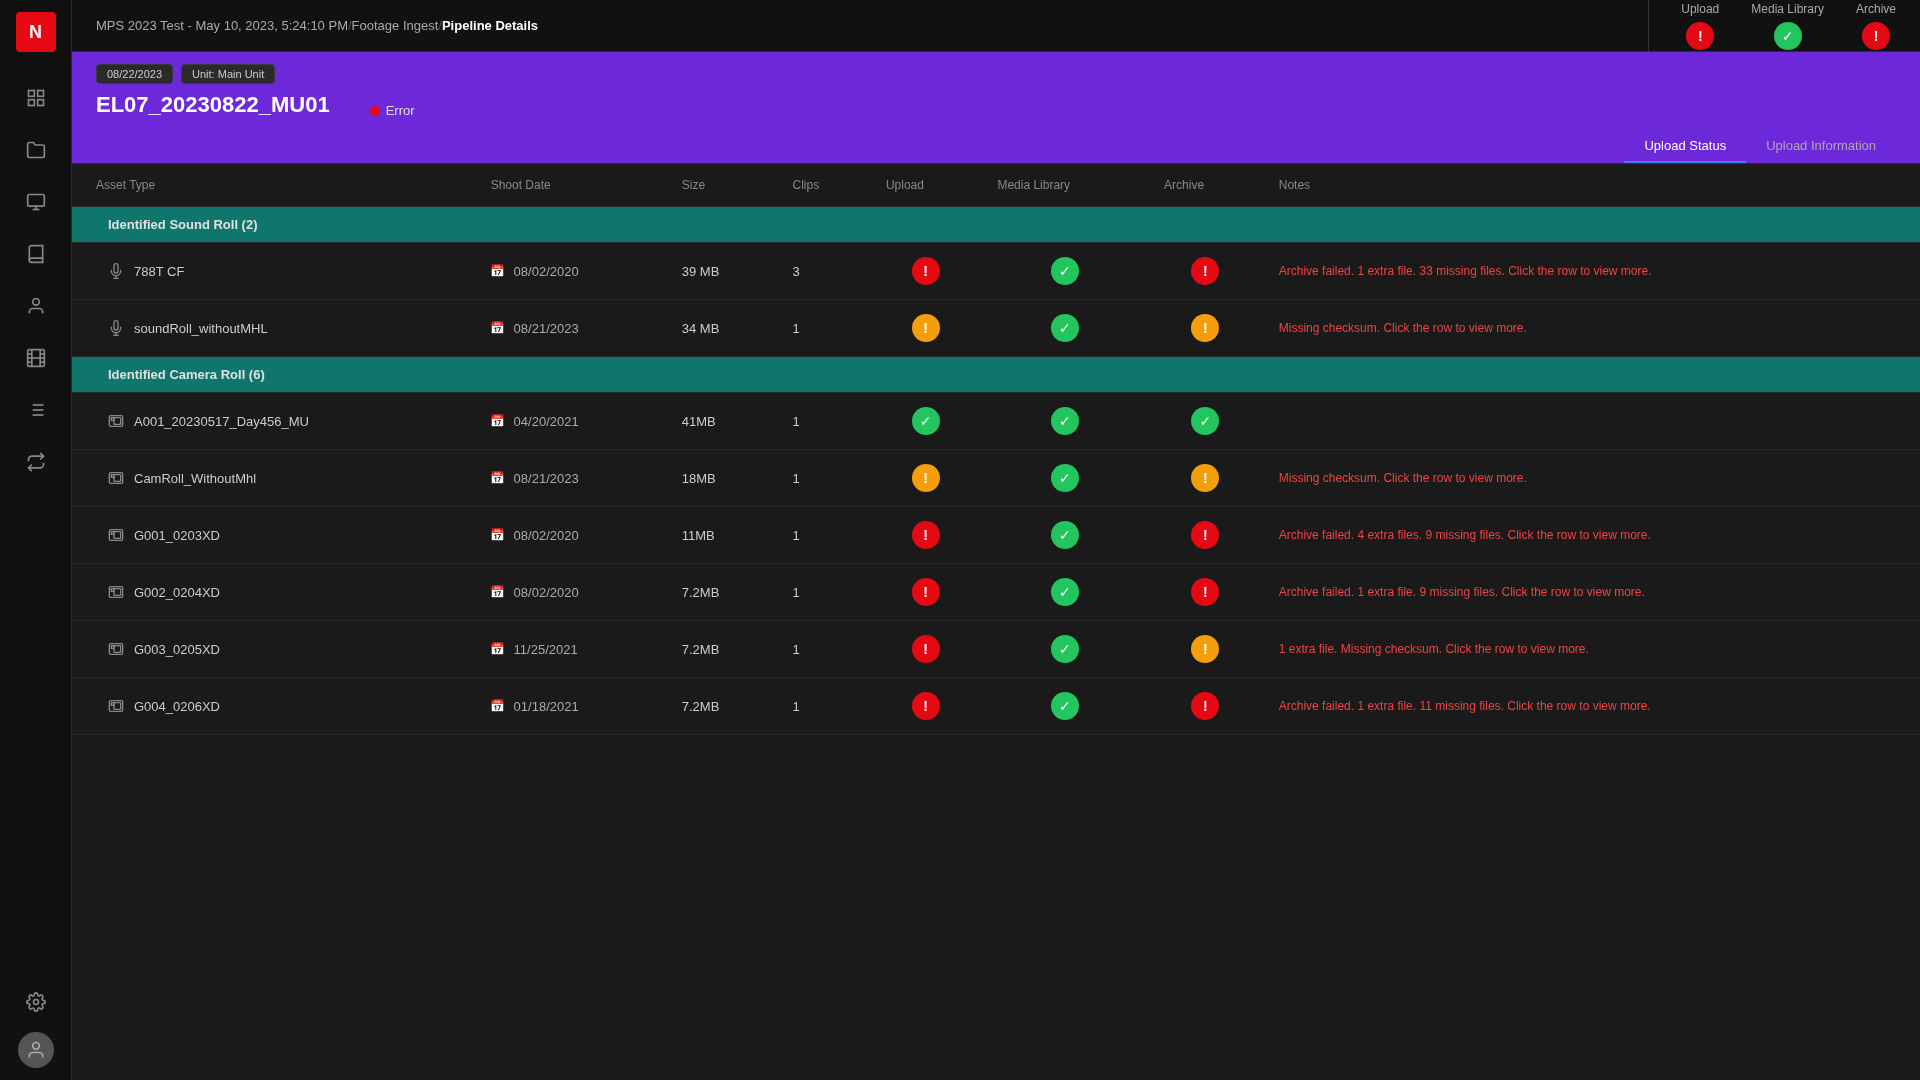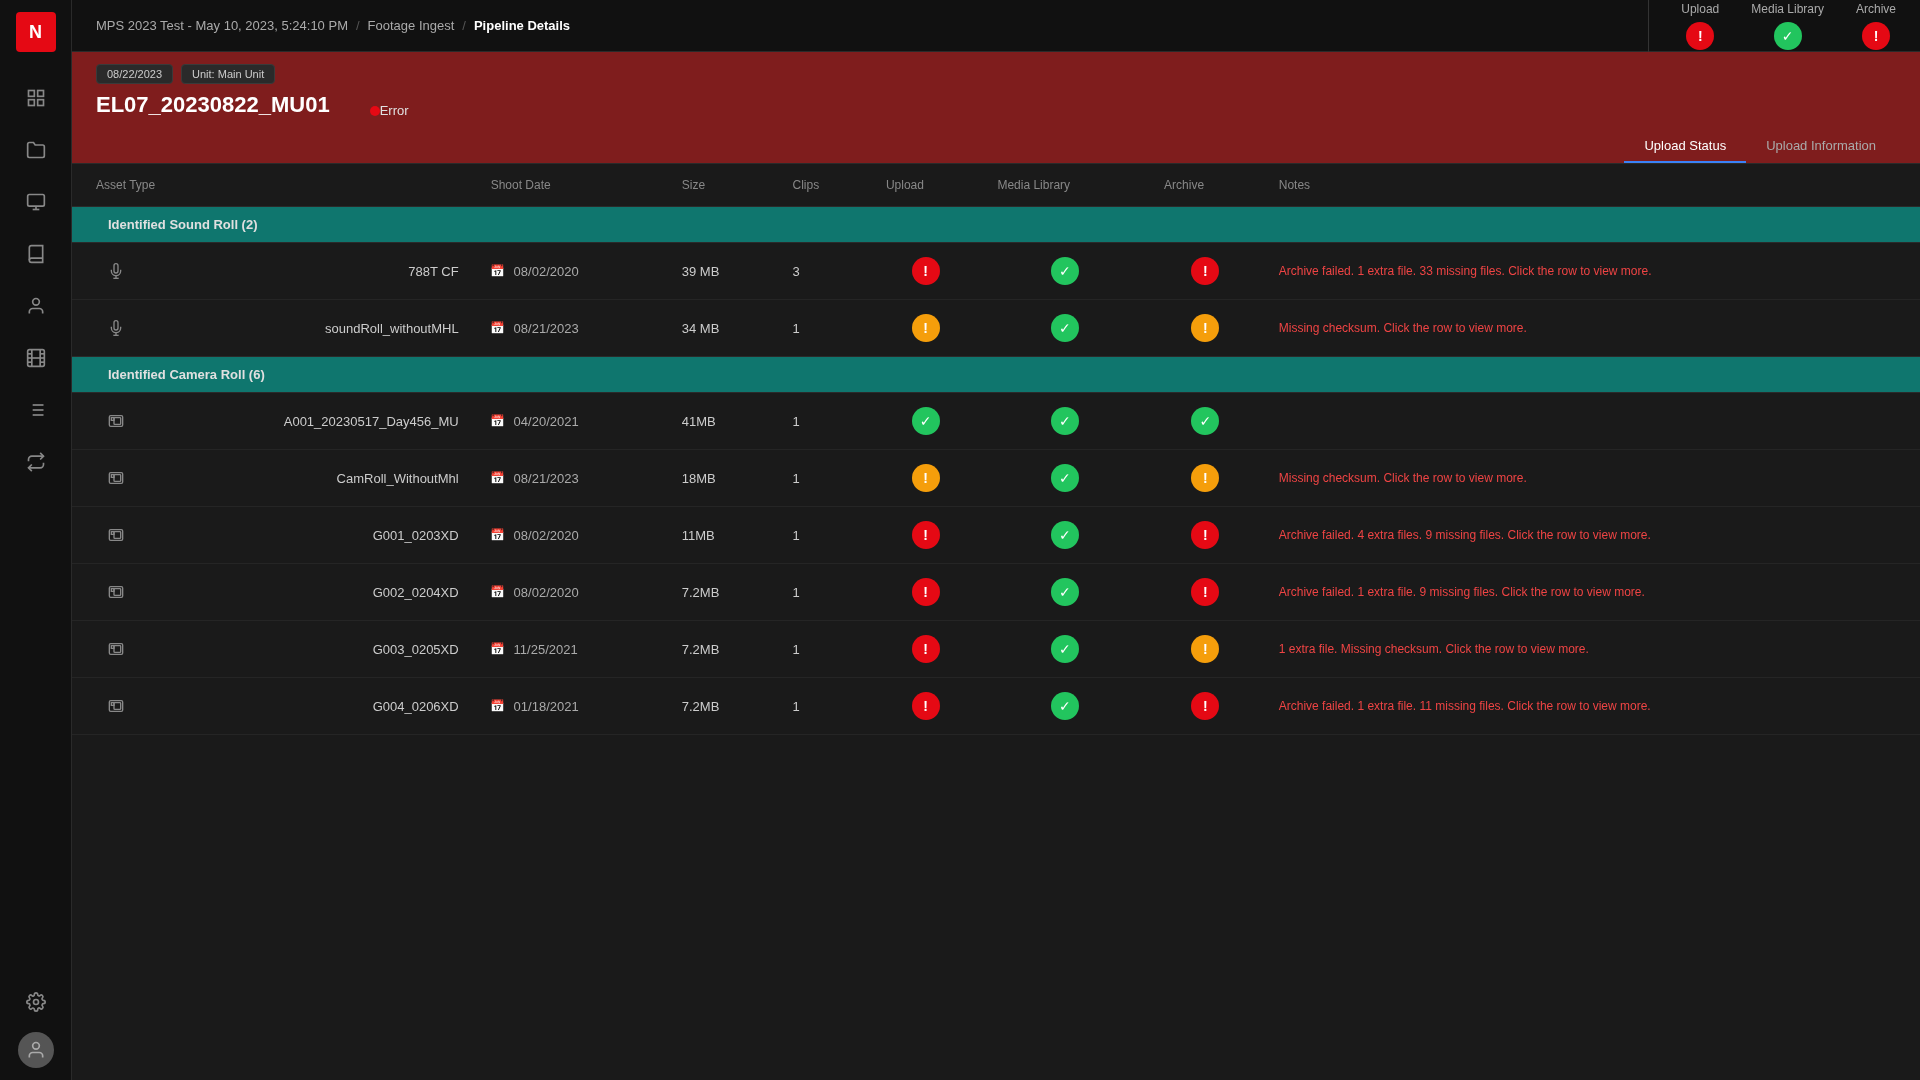--- a/index.html
+++ b/index.html
@@ -92,21 +92,21 @@
       padding: 0 24px;
       height: 52px;
       display: flex;
       align-items: center;
       justify-content: space-between;
       flex-shrink: 0;
     }
     .breadcrumb {
       display: flex;
       align-items: center;
-      gap: 8px;
+      gap: 0;
       font-size: 13px;
       color: #aaa;
     }
     .breadcrumb-separator { color: #555; }
     .breadcrumb-current { color: #fff; font-weight: 700; }
     .breadcrumb-link { color: #aaa; cursor: pointer; }
 
     .pipeline-status {
       display: flex;
       align-items: center;
@@ -127,21 +127,21 @@
       gap: 8px;
     }
     .pipeline-divider {
       width: 1px;
       height: 60px;
       background: #333;
     }
 
     
     .subheader {
-      background: #7f1d1d;
+      background: #6d28d9;
       padding: 12px 24px 0;
       border-bottom: 1px solid #2a2a2a;
     }
     .subheader-tags {
       display: flex;
       gap: 8px;
       margin-bottom: 8px;
     }
     .tag {
       background: #2a2a2a;
@@ -153,20 +153,21 @@
     }
     .asset-title {
       font-size: 22px;
       font-weight: 600;
       color: #fff;
       margin-bottom: 12px;
     }
     .error-badge {
       display: flex;
       align-items: center;
+      gap: 6px;
       margin-left: auto;
     }
     .error-dot {
       width: 10px;
       height: 10px;
       border-radius: 50%;
       background: #e50914;
     }
     .error-text {
       color: #e0e0e0;
@@ -244,21 +245,20 @@
       font-size: 13px;
       vertical-align: middle;
     }
     td:first-child { padding-left: 36px; }
     td:last-child { padding-right: 24px; }
 
     .asset-name-cell {
       display: flex;
       align-items: center;
       gap: 10px;
-      justify-content: space-between;
     }
     .asset-icon {
       color: #888;
       display: flex;
       align-items: center;
     }
     .asset-icon svg { width: 16px; height: 16px; }
 
     .date-cell {
       display: flex;

